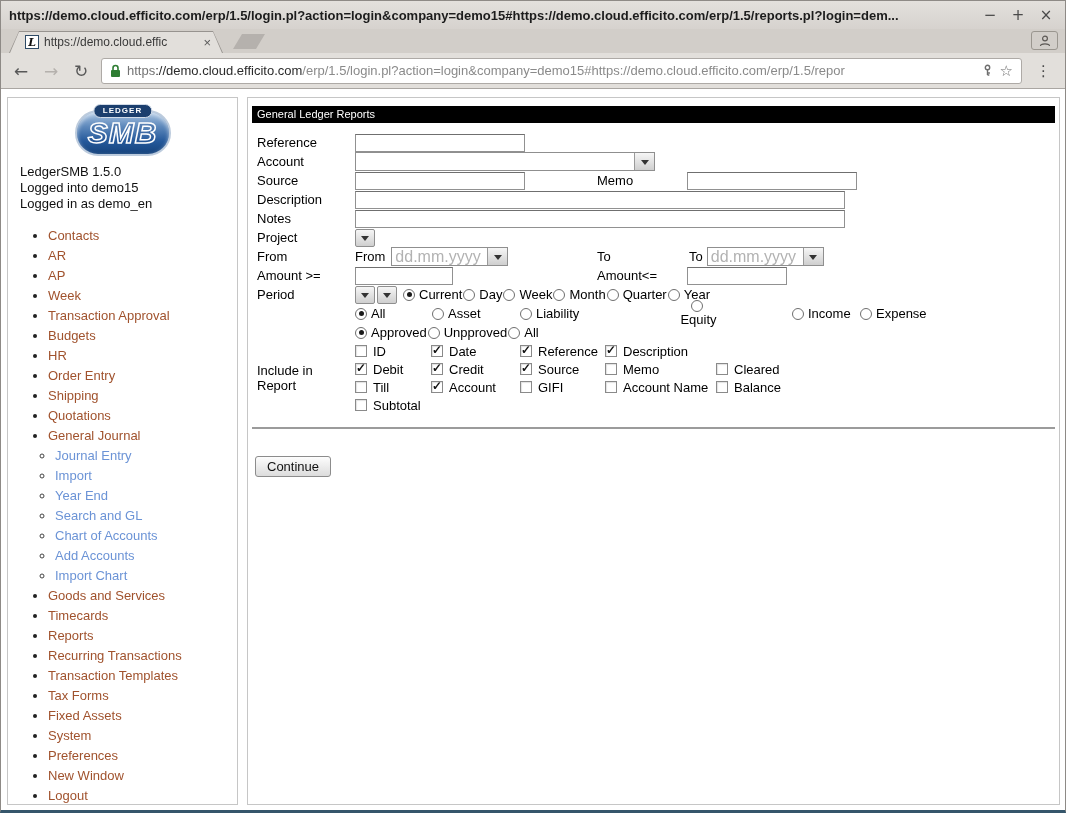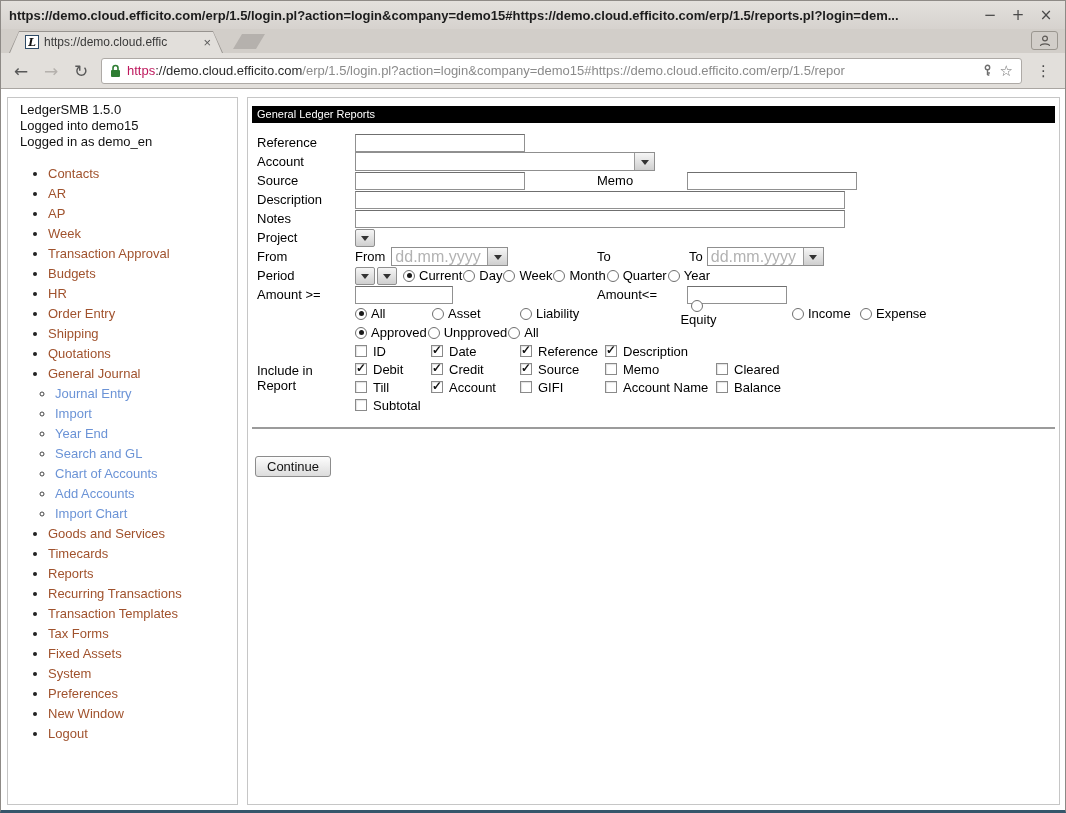--- a/index.html
+++ b/index.html
@@ -38,21 +38,21 @@
                 border:1px solid #9a968f; border-radius:3px; display:flex; align-items:center; justify-content:center; }
 
   
   .toolbar { position:absolute; left:0; top:52px; width:100%; height:36px; background:#e2dfdb;
              border-bottom:1px solid #aaa6a2; display:flex; align-items:center; padding:0 10px; gap:10px; }
   .navic { font-family:"DejaVu Sans", sans-serif; font-size:17px; color:#585858; width:20px; text-align:center; }
   .navic.disabled { color:#b5b1ad; }
   .urlbar { flex:1; height:26px; background:#fff; border:1px solid #aeaaa6; border-radius:3px;
             display:flex; align-items:center; padding:0 8px; gap:6px; overflow:hidden; }
   .urltext { font-size:13px; white-space:nowrap; overflow:hidden; flex:1; }
-  .url-scheme { color:#be185d; }
+  .url-scheme { color:#737373; }
   .url-host { color:#2b2b2b; }
   .url-path { color:#8a8a8a; }
   .urlicon { flex:none; color:#6e6e6e; font-family:"DejaVu Sans", sans-serif; }
   .star { font-size:15px; }
   .menudots { font-family:"DejaVu Sans", sans-serif; font-size:15px; color:#4a4a4a; padding:0 4px; }
 
   
   .page { position:absolute; left:0; top:88px; width:100%; height:722px; background:#fff; }
   .sidebar { position:absolute; left:6px; top:8px; width:231px; height:708px;
              border:1px solid #c6c6c6; background:#fff; overflow:hidden; }
@@ -177,20 +177,24 @@
         <path d="M6.5 5.7 V11 M6.5 9 h2.4 M6.5 11 h1.8" stroke="#6e6e6e" stroke-width="1.4" fill="none"></path>
       </svg>
       <span class="urlicon star">☆</span>
     </div>
     <span class="menudots">⋮</span>
   </div>
 
   <div class="page">
 
     <div class="sidebar">
+      <div class="logo">
+        <span class="logo-ledger">LEDGER</span>
+        <span class="logo-smb">SMB</span>
+      </div>
       <div class="sb-info">
         <div>LedgerSMB 1.5.0</div>
         <div>Logged into demo15</div>
         <div>Logged in as demo_en</div>
       </div>
       <ul class="sb-menu">
         <li class="top"><span>Contacts</span></li>
         <li class="top"><span>AR</span></li>
         <li class="top"><span>AP</span></li>
         <li class="top"><span>Week</span></li>
@@ -287,20 +291,29 @@
               <span style="margin-right:4px;">To</span>
               <span class="dategroup">
                 <input class="ti" placeholder="dd.mm.yyyy" style="">
                 <span class="dd"></span>
               </span>
             </span>
           </div>
         </div>
 
         <div class="frow">
+          <div class="flabel">Amount &gt;=</div>
+          <div class="fcontent">
+            <input class="ti w98" style="">
+            <span class="abs242">Amount&lt;=</span>
+            <input class="ti w100 abs332" style="">
+          </div>
+        </div>
+
+        <div class="frow">
           <div class="flabel">Period</div>
           <div class="fcontent">
             <span class="dd" style="margin-right:2px;"></span>
             <span class="dd"></span>
             <span class="periodrads tightrow">
               <span class="ritem">
                   <span class="radio" data-checked="true"></span>
                   <span>Current</span>
                 </span>
               <span class="ritem">
@@ -317,29 +330,20 @@
                 </span>
               <span class="ritem">
                   <span class="radio" data-checked="false"></span>
                   <span>Quarter</span>
                 </span>
               <span class="ritem">
                   <span class="radio" data-checked="false"></span>
                   <span>Year</span>
                 </span>
             </span>
-          </div>
-        </div>
-
-        <div class="frow">
-          <div class="flabel">Amount &gt;=</div>
-          <div class="fcontent">
-            <input class="ti w98" style="">
-            <span class="abs242">Amount&lt;=</span>
-            <input class="ti w100 abs332" style="">
           </div>
         </div>
 
         <div class="frow">
           <div class="flabel"></div>
           <div class="fcontent catrow">
             <span class="ritem c0">
                 <span class="radio" data-checked="true"></span>
                 <span>All</span>
               </span>

